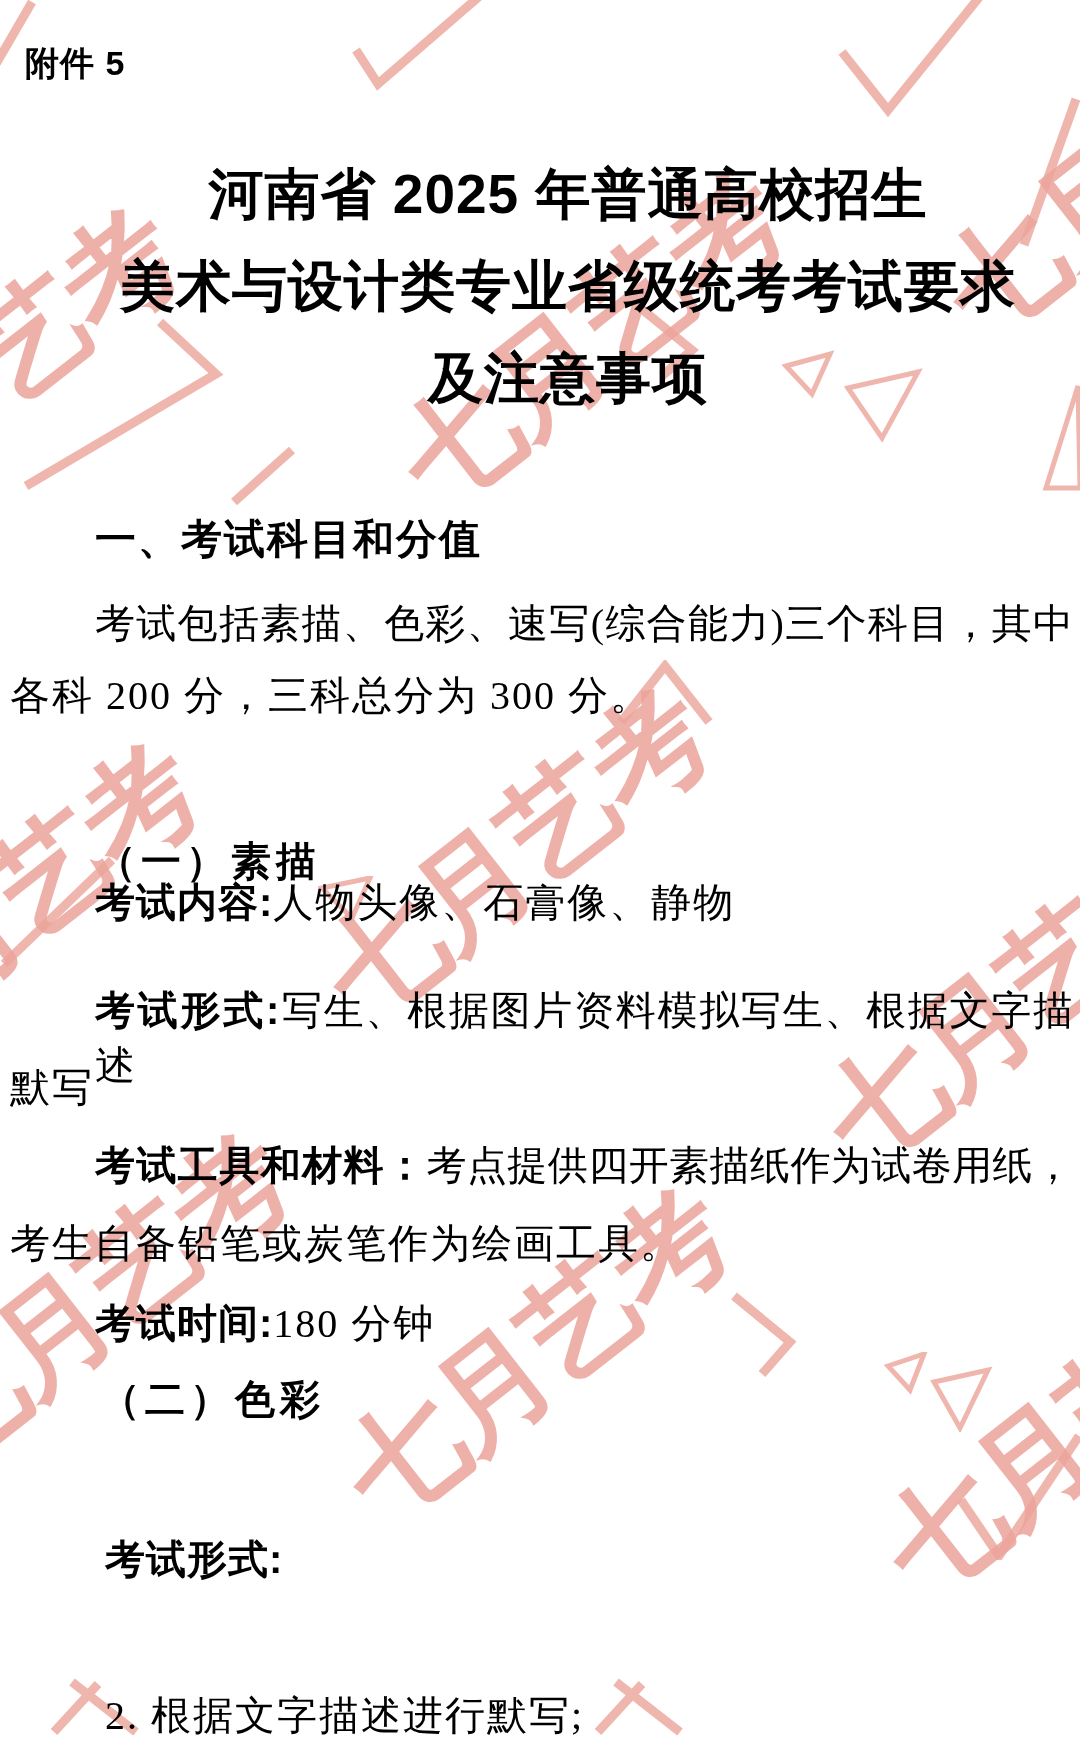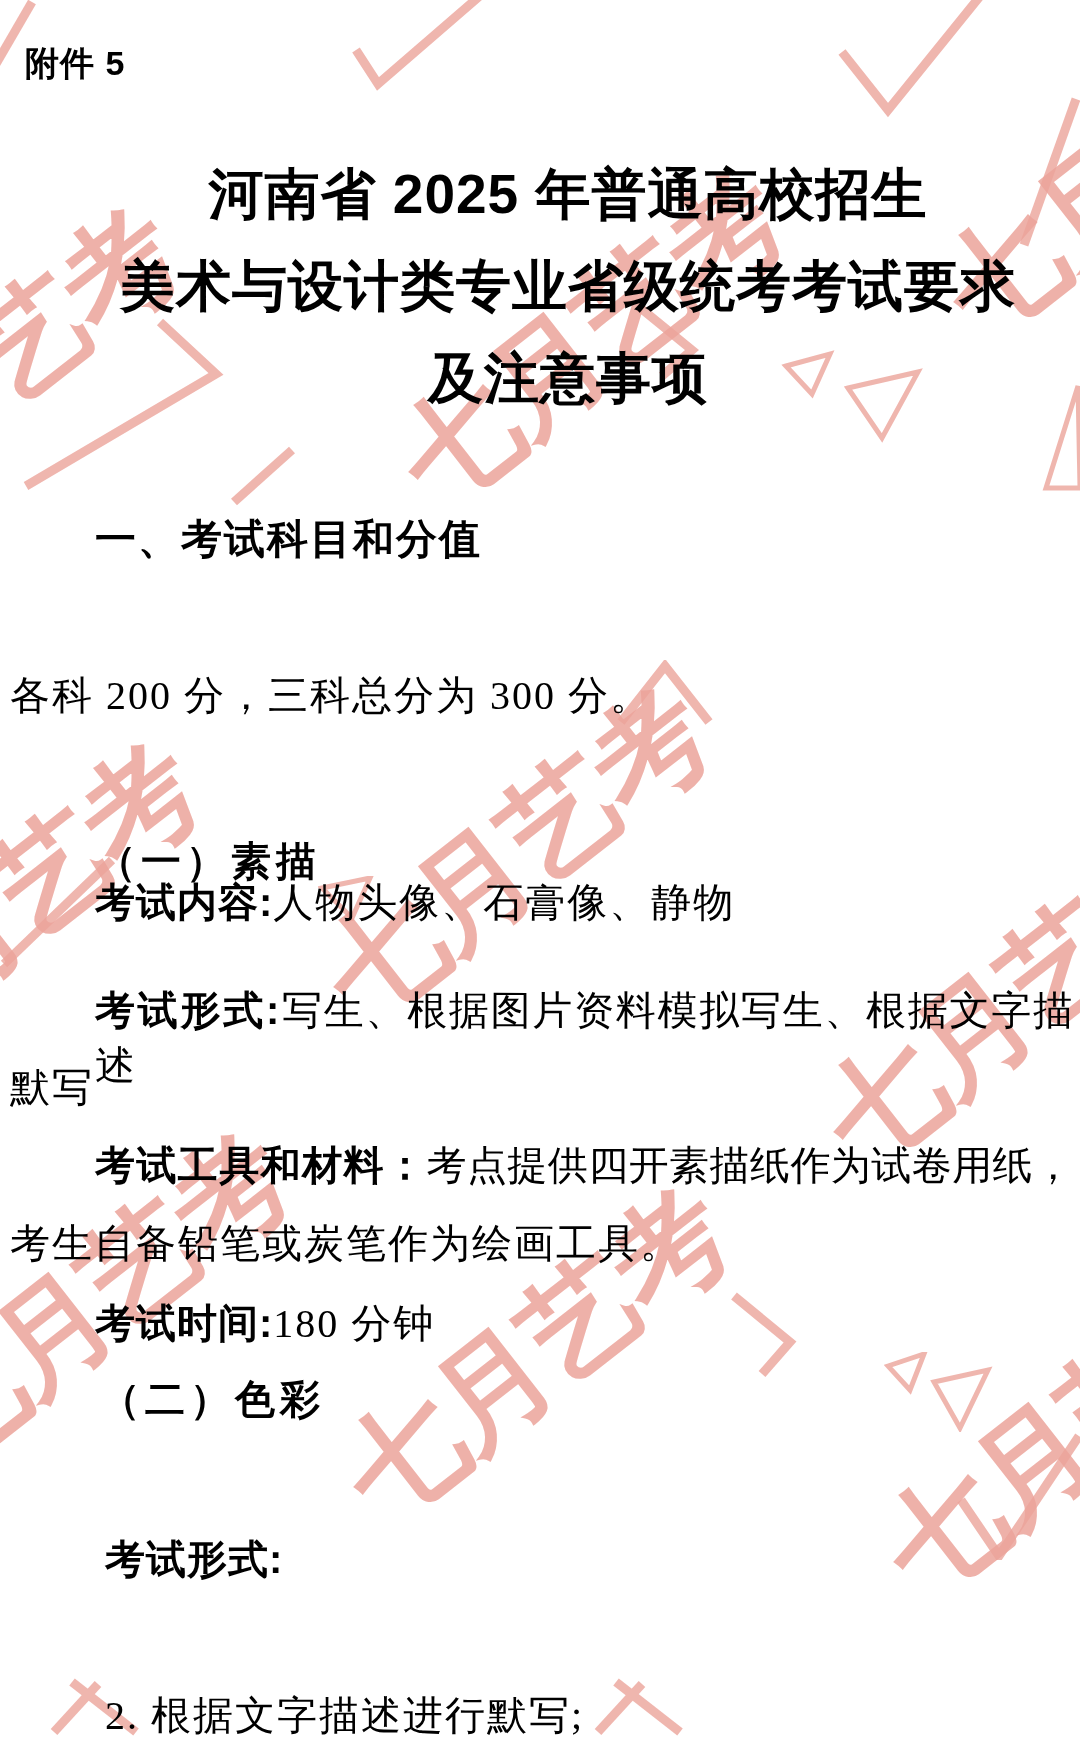--- a/index.html
+++ b/index.html
@@ -107,20 +107,21 @@
   <div class="content">
 
     <div class="abs attach">附件 5</div>
 
     <div class="abs title t1">河南省 2025 年普通高校招生</div>
     <div class="abs title t2">美术与设计类专业省级统考考试要求</div>
     <div class="abs title t3">及注意事项</div>
 
     <div class="abs heading" style="left:95px;top:512px;">一、考试科目和分值</div>
 
+    <div class="abs justify" style="top:596px;">考试包括素描、色彩、速写(综合能力)三个科目，其中</div>
     <div class="abs body-line" style="left:10px;top:668px;">各科 200 分，三科总分为 300 分。</div>
 
 
     <div class="abs subhead" style="left:96px;top:818px;margin-top:16px;">（一）素描</div>
 
     <div class="abs body-line" style="left:95px;top:875px;text-align:right;">
       <span class="label">考试内容:</span><span>人物头像、石膏像、静物</span>
     </div>
 
     <div class="abs justify" style="top:983px;">

